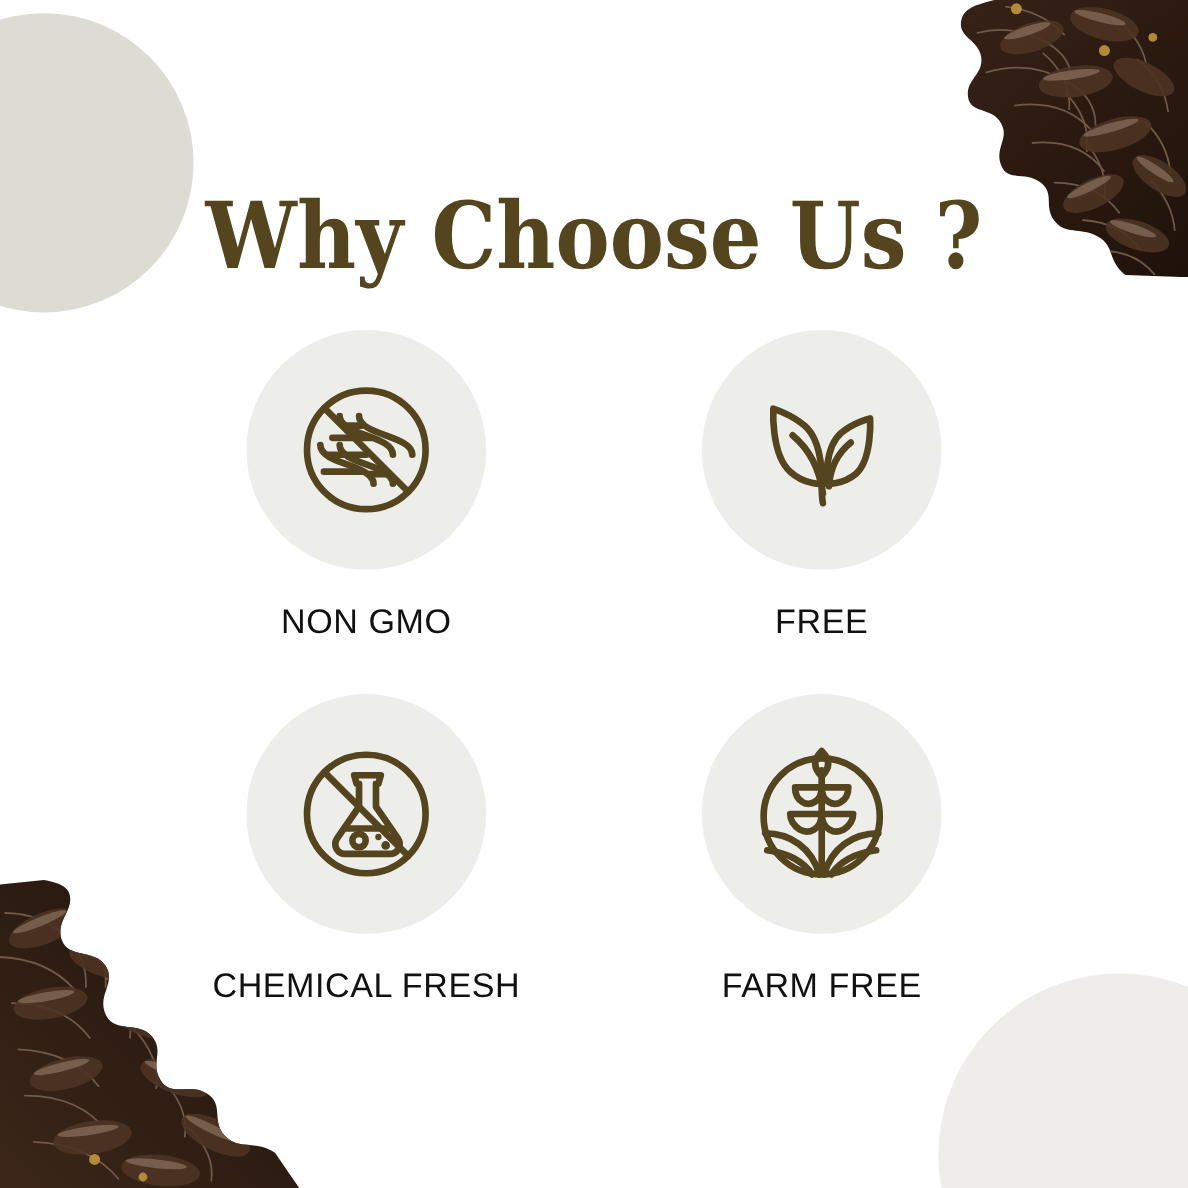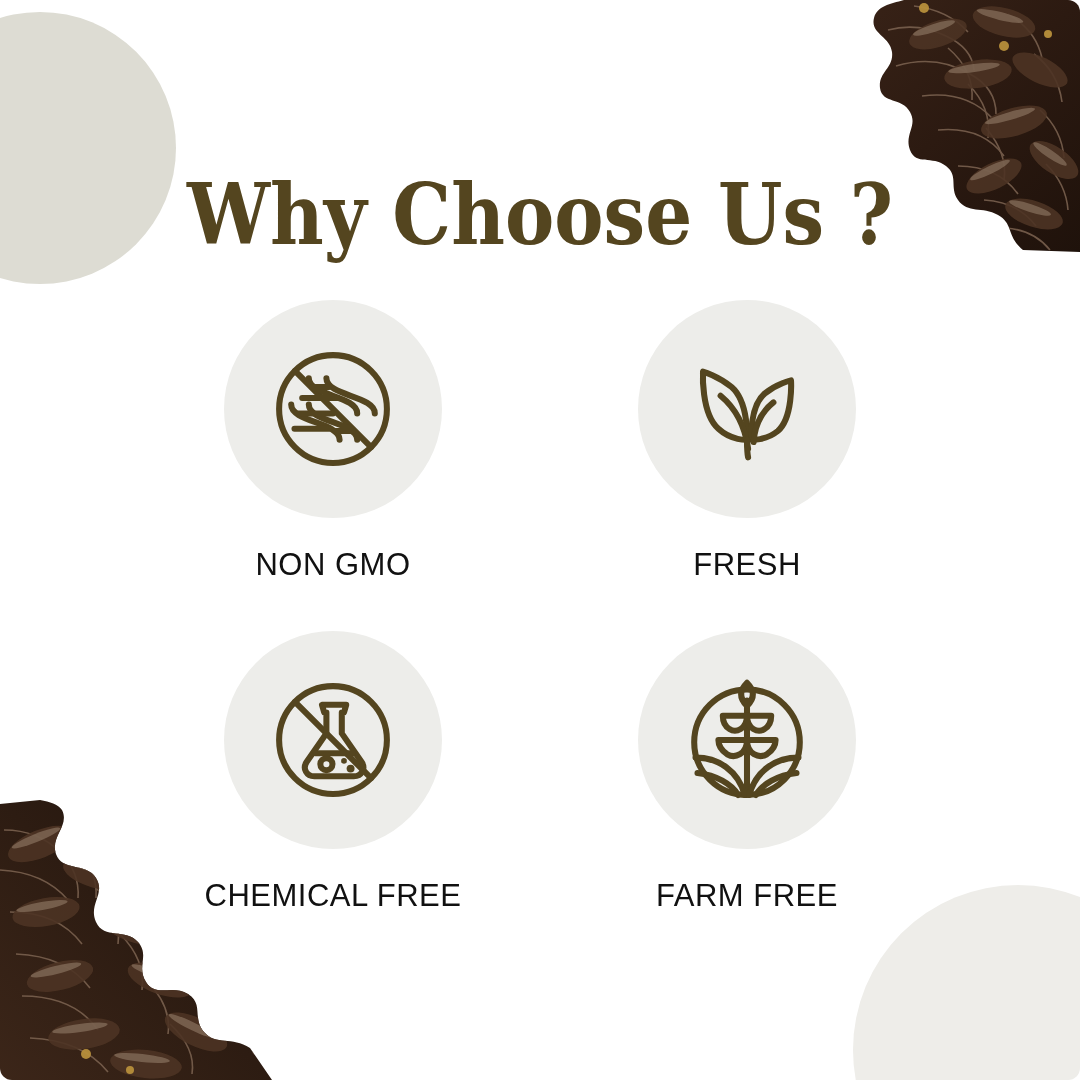--- a/index.html
+++ b/index.html
@@ -7,21 +7,20 @@
     padding: 0;
     background: #ffffff;
   }
   #canvas {
     position: relative;
     width: 1080px;
     height: 1080px;
     background: #ffffff;
     overflow: hidden;
     font-family: "Liberation Sans", sans-serif;
-    border-radius: 12px;
   }
 
   
   .blob {
     position: absolute;
     border-radius: 50%;
   }
   #blob-tl {
     left: -96px;
     top: 12px;
@@ -290,38 +289,38 @@
         <svg viewBox="0 0 120 120" aria-hidden="true">
           <path d="M20,26 C20,26 18,64 34,78 C46,89 60,88 60,88
                    C60,88 62,54 46,40 C34,30 20,26 20,26 Z"></path>
           <path d="M100,34 C100,34 102,68 88,80 C77,89 64,88 64,88
                    C64,88 62,58 76,46 C87,37 100,34 100,34 Z"></path>
           <path d="M36,48 C48,58 58,74 61,96"></path>
           <path d="M84,54 C74,62 67,74 66,90"></path>
           <path d="M60,88 C60,94 60,99 61,104"></path>
         </svg>
       </div>
-      <div class="caption">FRESH</div>
+      <div class="caption">FREE</div>
     </div>
 
     <div class="feature">
       <div class="badge">
         <svg viewBox="0 0 120 120" aria-hidden="true">
           <circle cx="60" cy="60" r="49"></circle>
           <line x1="25.4" y1="25.4" x2="94.6" y2="94.6"></line>
           <path d="M50,28 L72,28 L70,35 L68,35 L68,54 L86,80
                    C90,86 86,93 79,93 L43,93 C36,93 32,86 36,80
                    L54,54 L54,35 L52,35 Z"></path>
           <line x1="44" y1="72" x2="78" y2="72"></line>
           <circle cx="54" cy="82" r="5.5"></circle>
           <circle class="solid" cx="70" cy="79" r="2.6"></circle>
           <circle class="solid" cx="76" cy="86" r="3.6"></circle>
         </svg>
       </div>
-      <div class="caption">CHEMICAL FREE</div>
+      <div class="caption">CHEMICAL FRESH</div>
     </div>
 
     <div class="feature">
       <div class="badge">
         <svg viewBox="0 0 120 120" aria-hidden="true">
           <circle cx="60" cy="62" r="48"></circle>
           <line x1="60" y1="24" x2="60" y2="106"></line>
           <path d="M60,8 C66,14 68,21 60,29 C52,21 54,14 60,8 Z"></path>
           <path d="M38,38 L60,38 C60,50 50,54 44,50 C39,47 38,42 38,38 Z"></path>
           <path d="M82,38 L60,38 C60,50 70,54 76,50 C81,47 82,42 82,38 Z"></path>

